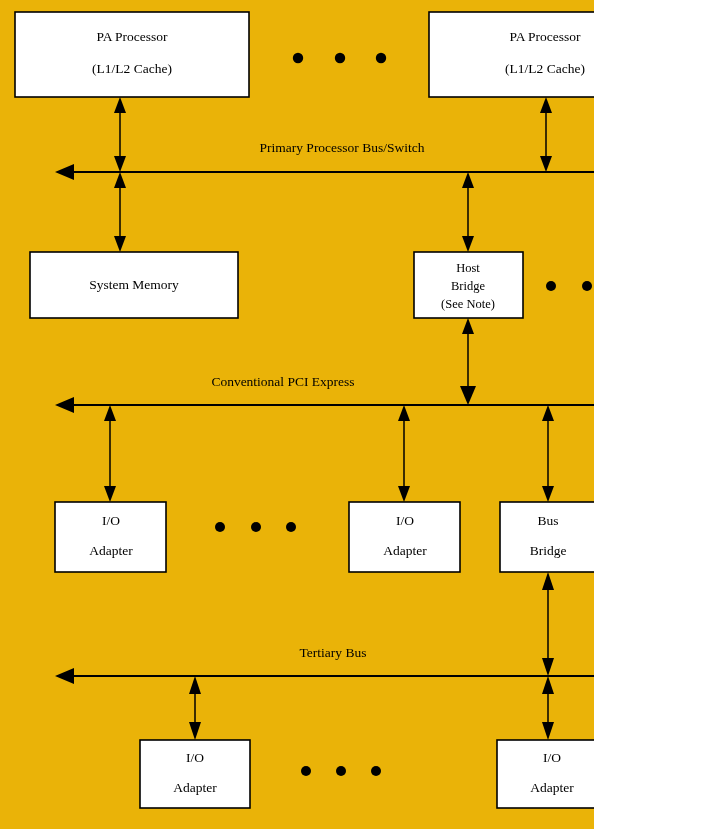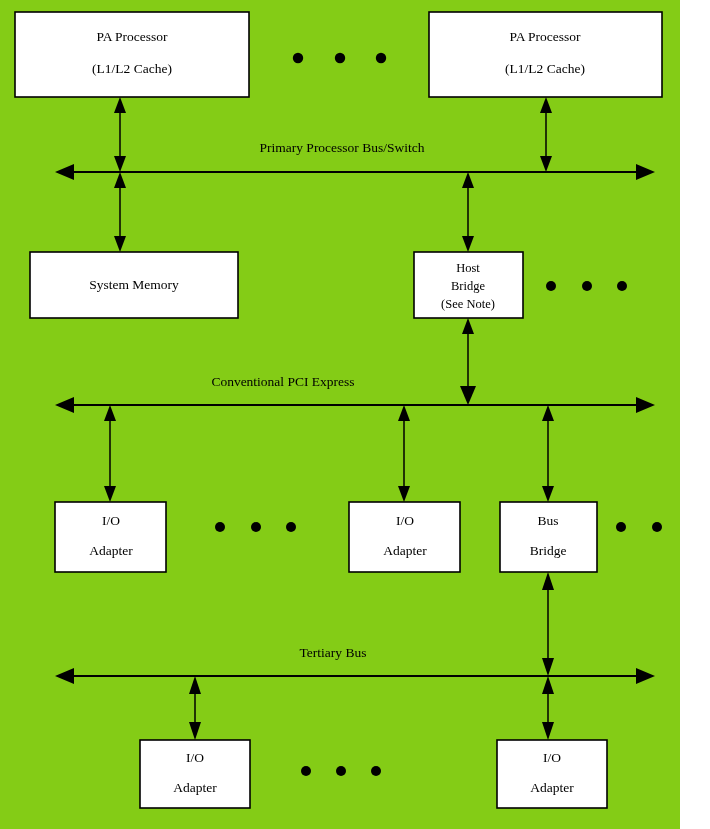--- a/index.html
+++ b/index.html
@@ -5,23 +5,23 @@
   html, body {
     margin: 0;
     padding: 0;
     background: #ffffff;
   }
   body {
     font-family: "Liberation Serif", "DejaVu Serif", serif;
   }
   #diagram-root {
     position: relative;
-    width: 680px;
+    width: 594px;
     height: 829px;
-    background: #84cc16;
+    background: #eab308;
     overflow: hidden;
   }
   svg#diagram-svg {
     position: absolute;
     top: 0;
     left: 0;
     width: 710px;
     height: 829px;
     display: block;
   }

